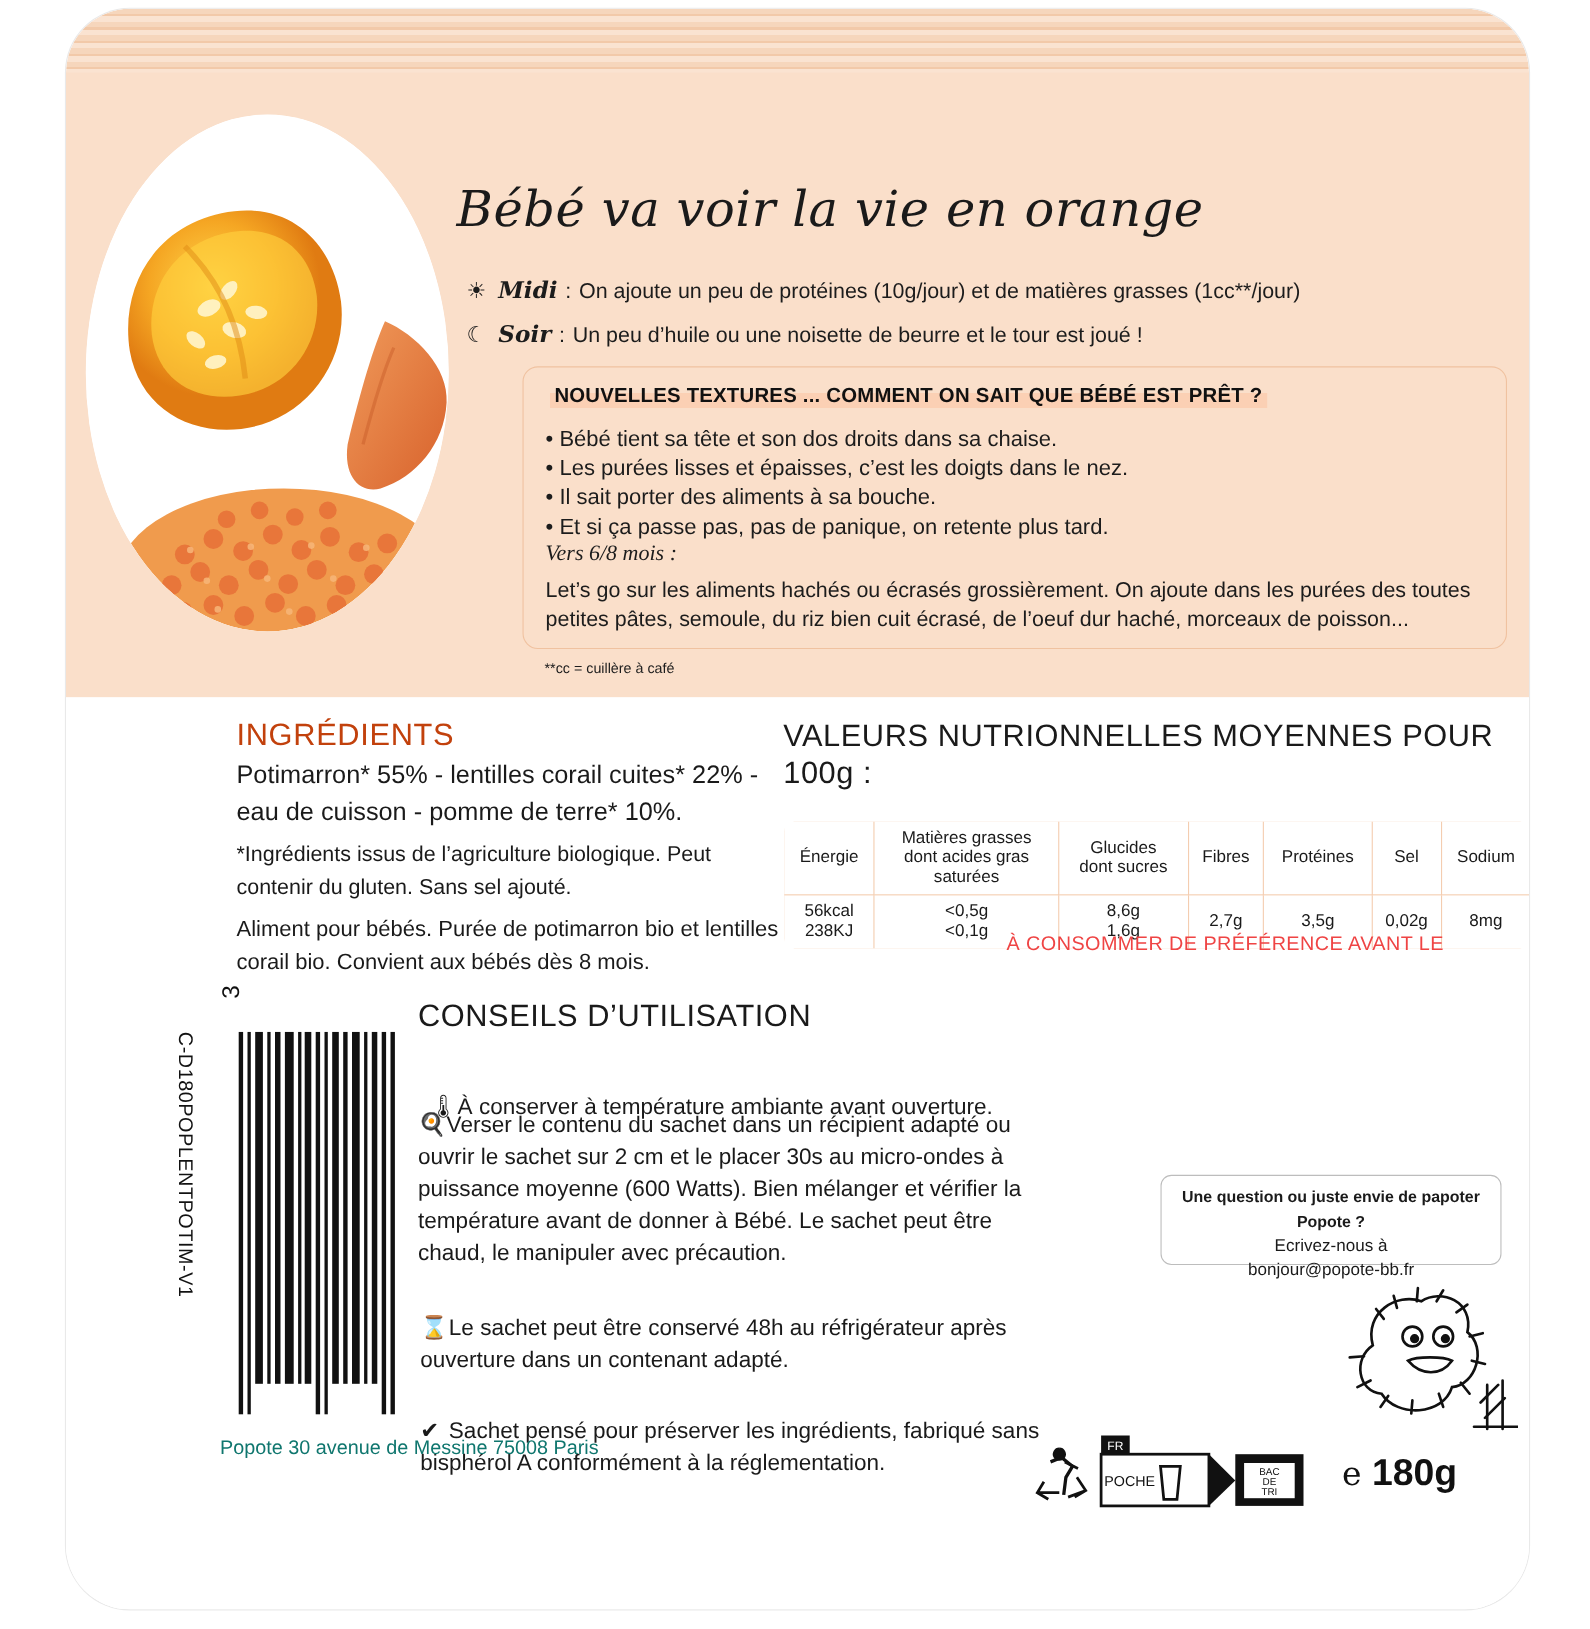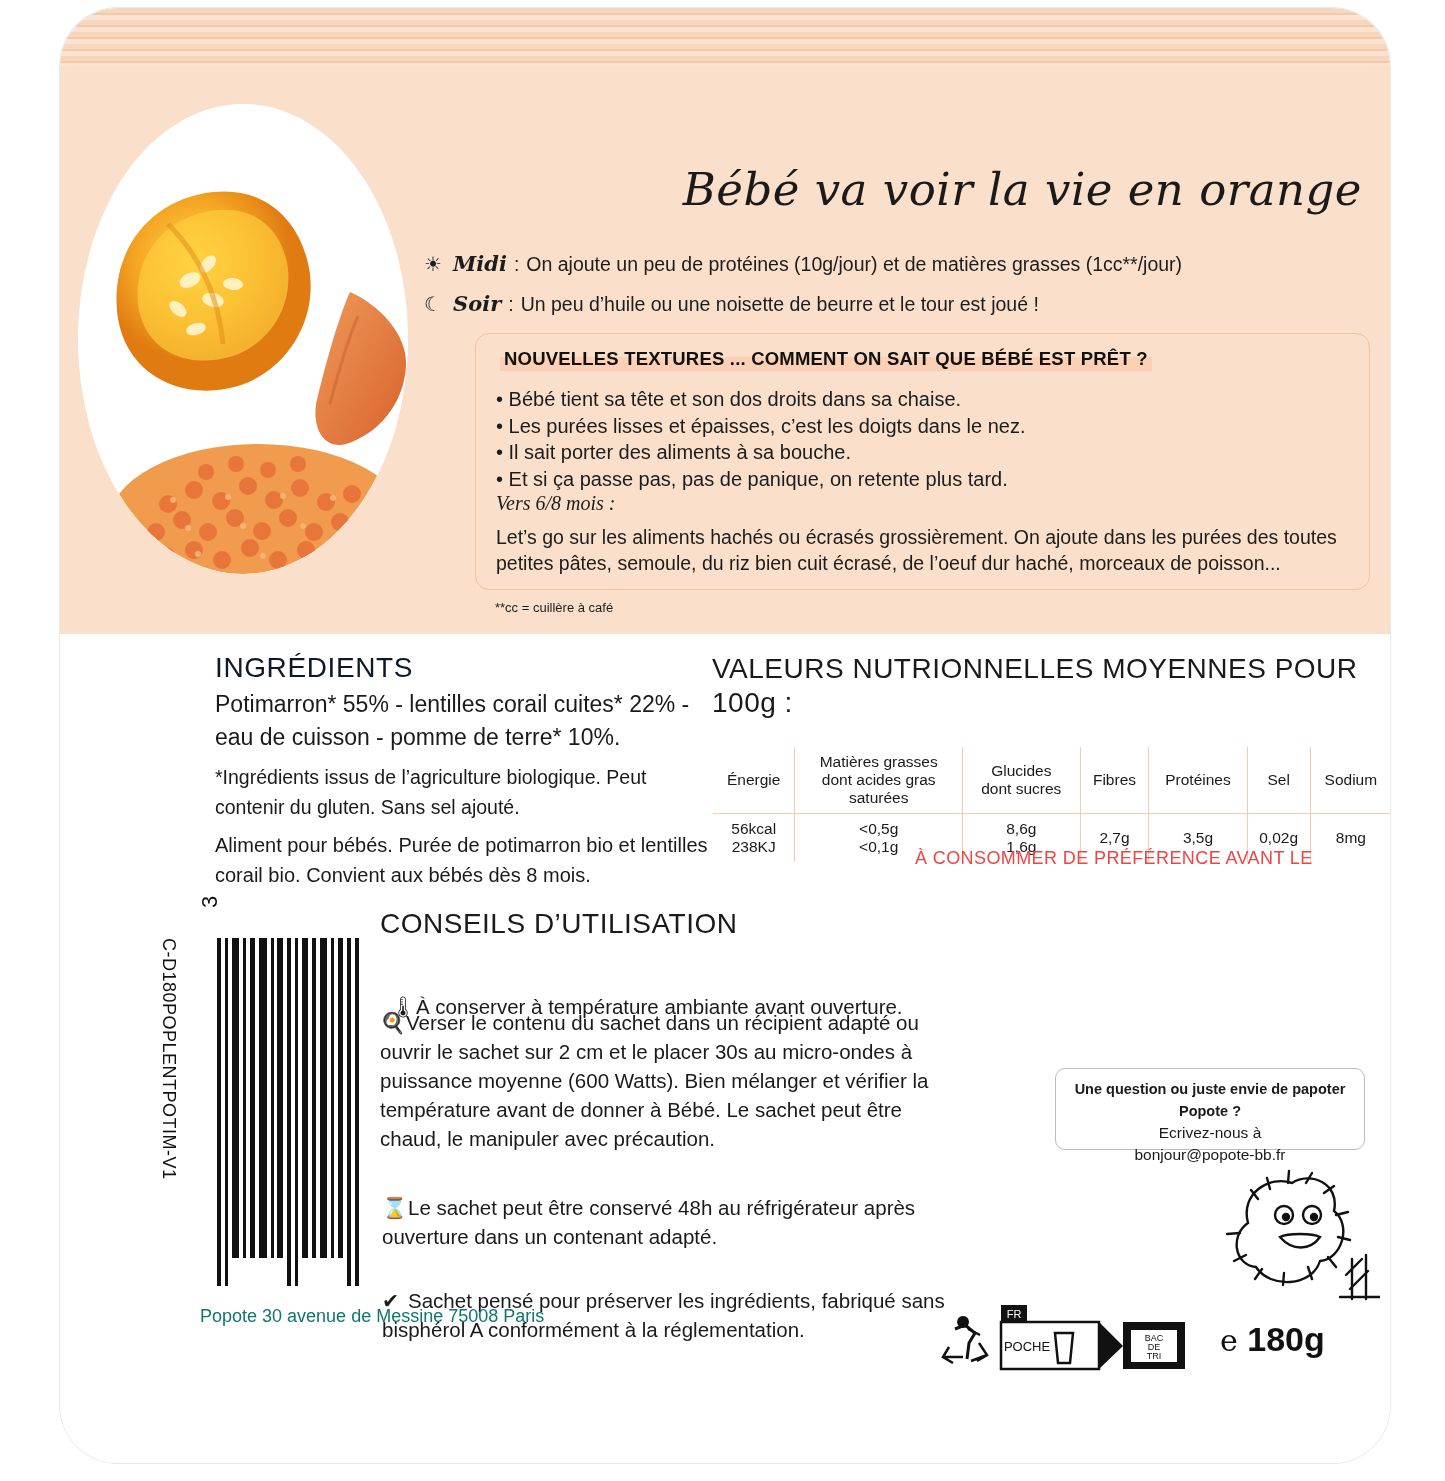--- a/index.html
+++ b/index.html
@@ -62,28 +62,27 @@
     width: 330px; height: 470px;
     border-radius: 165px / 235px;
     background: #ffffff;
     overflow: hidden;
   }
   .food-art { position: absolute; inset: 0; }
 
   
   .headline {
     position: absolute;
-    left: 372px; top: 155px;
+    left: 355px; top: 155px;
     width: 930px;
     font-family: "DejaVu Serif", serif;
     font-style: italic;
     font-size: 45px;
     color: #1a1a1a;
     letter-spacing: 0.5px;
-    text-align: right;
   }
 
   .tip-row {
     position: absolute;
     left: 360px;
     width: 940px;
     font-size: 19.5px;
     color: #1c1c1c;
     display: flex;
     align-items: baseline;
@@ -147,21 +146,21 @@
     left: 435px; top: 592px;
     font-size: 13px;
     color: #1c1c1c;
   }
 
   
   .ing-title {
     position: absolute;
     left: 155px; top: 644px;
     font-size: 28px;
-    color: #0f172a;
+    color: #c2410c;
     letter-spacing: 0.6px;
   }
   .ing-body {
     position: absolute;
     left: 155px; top: 680px;
     width: 490px;
     font-size: 23px;
     line-height: 33px;
     color: #1a1a1a;
   }

